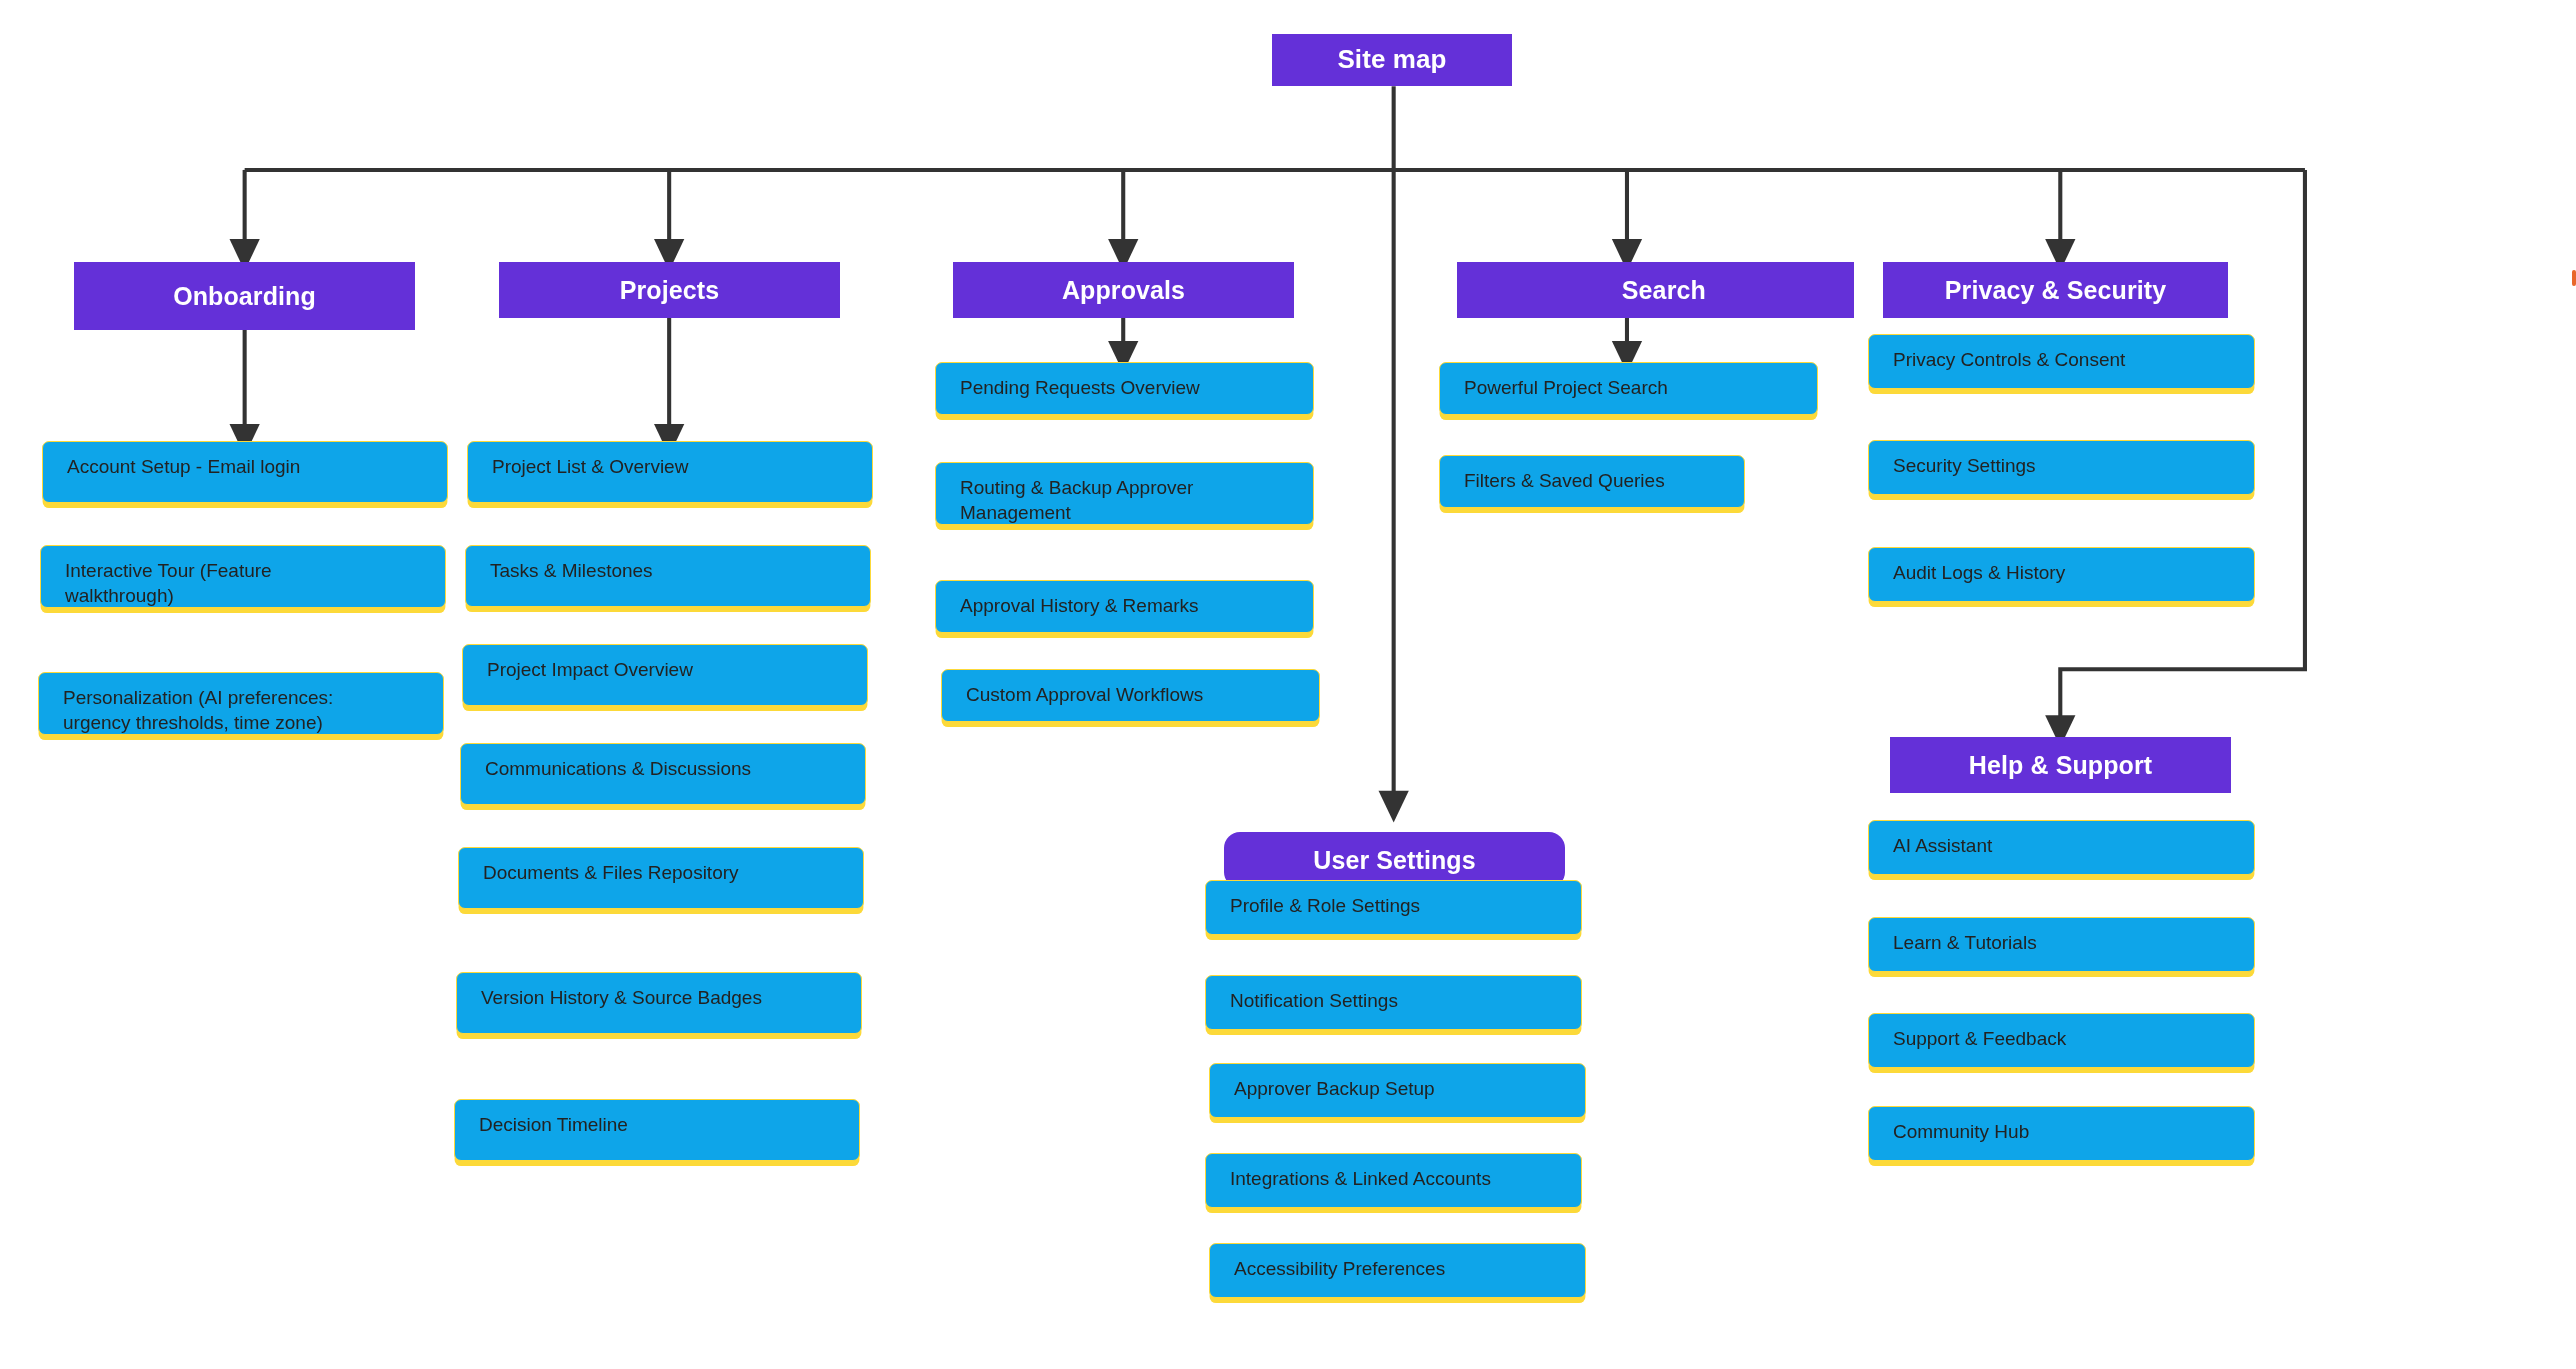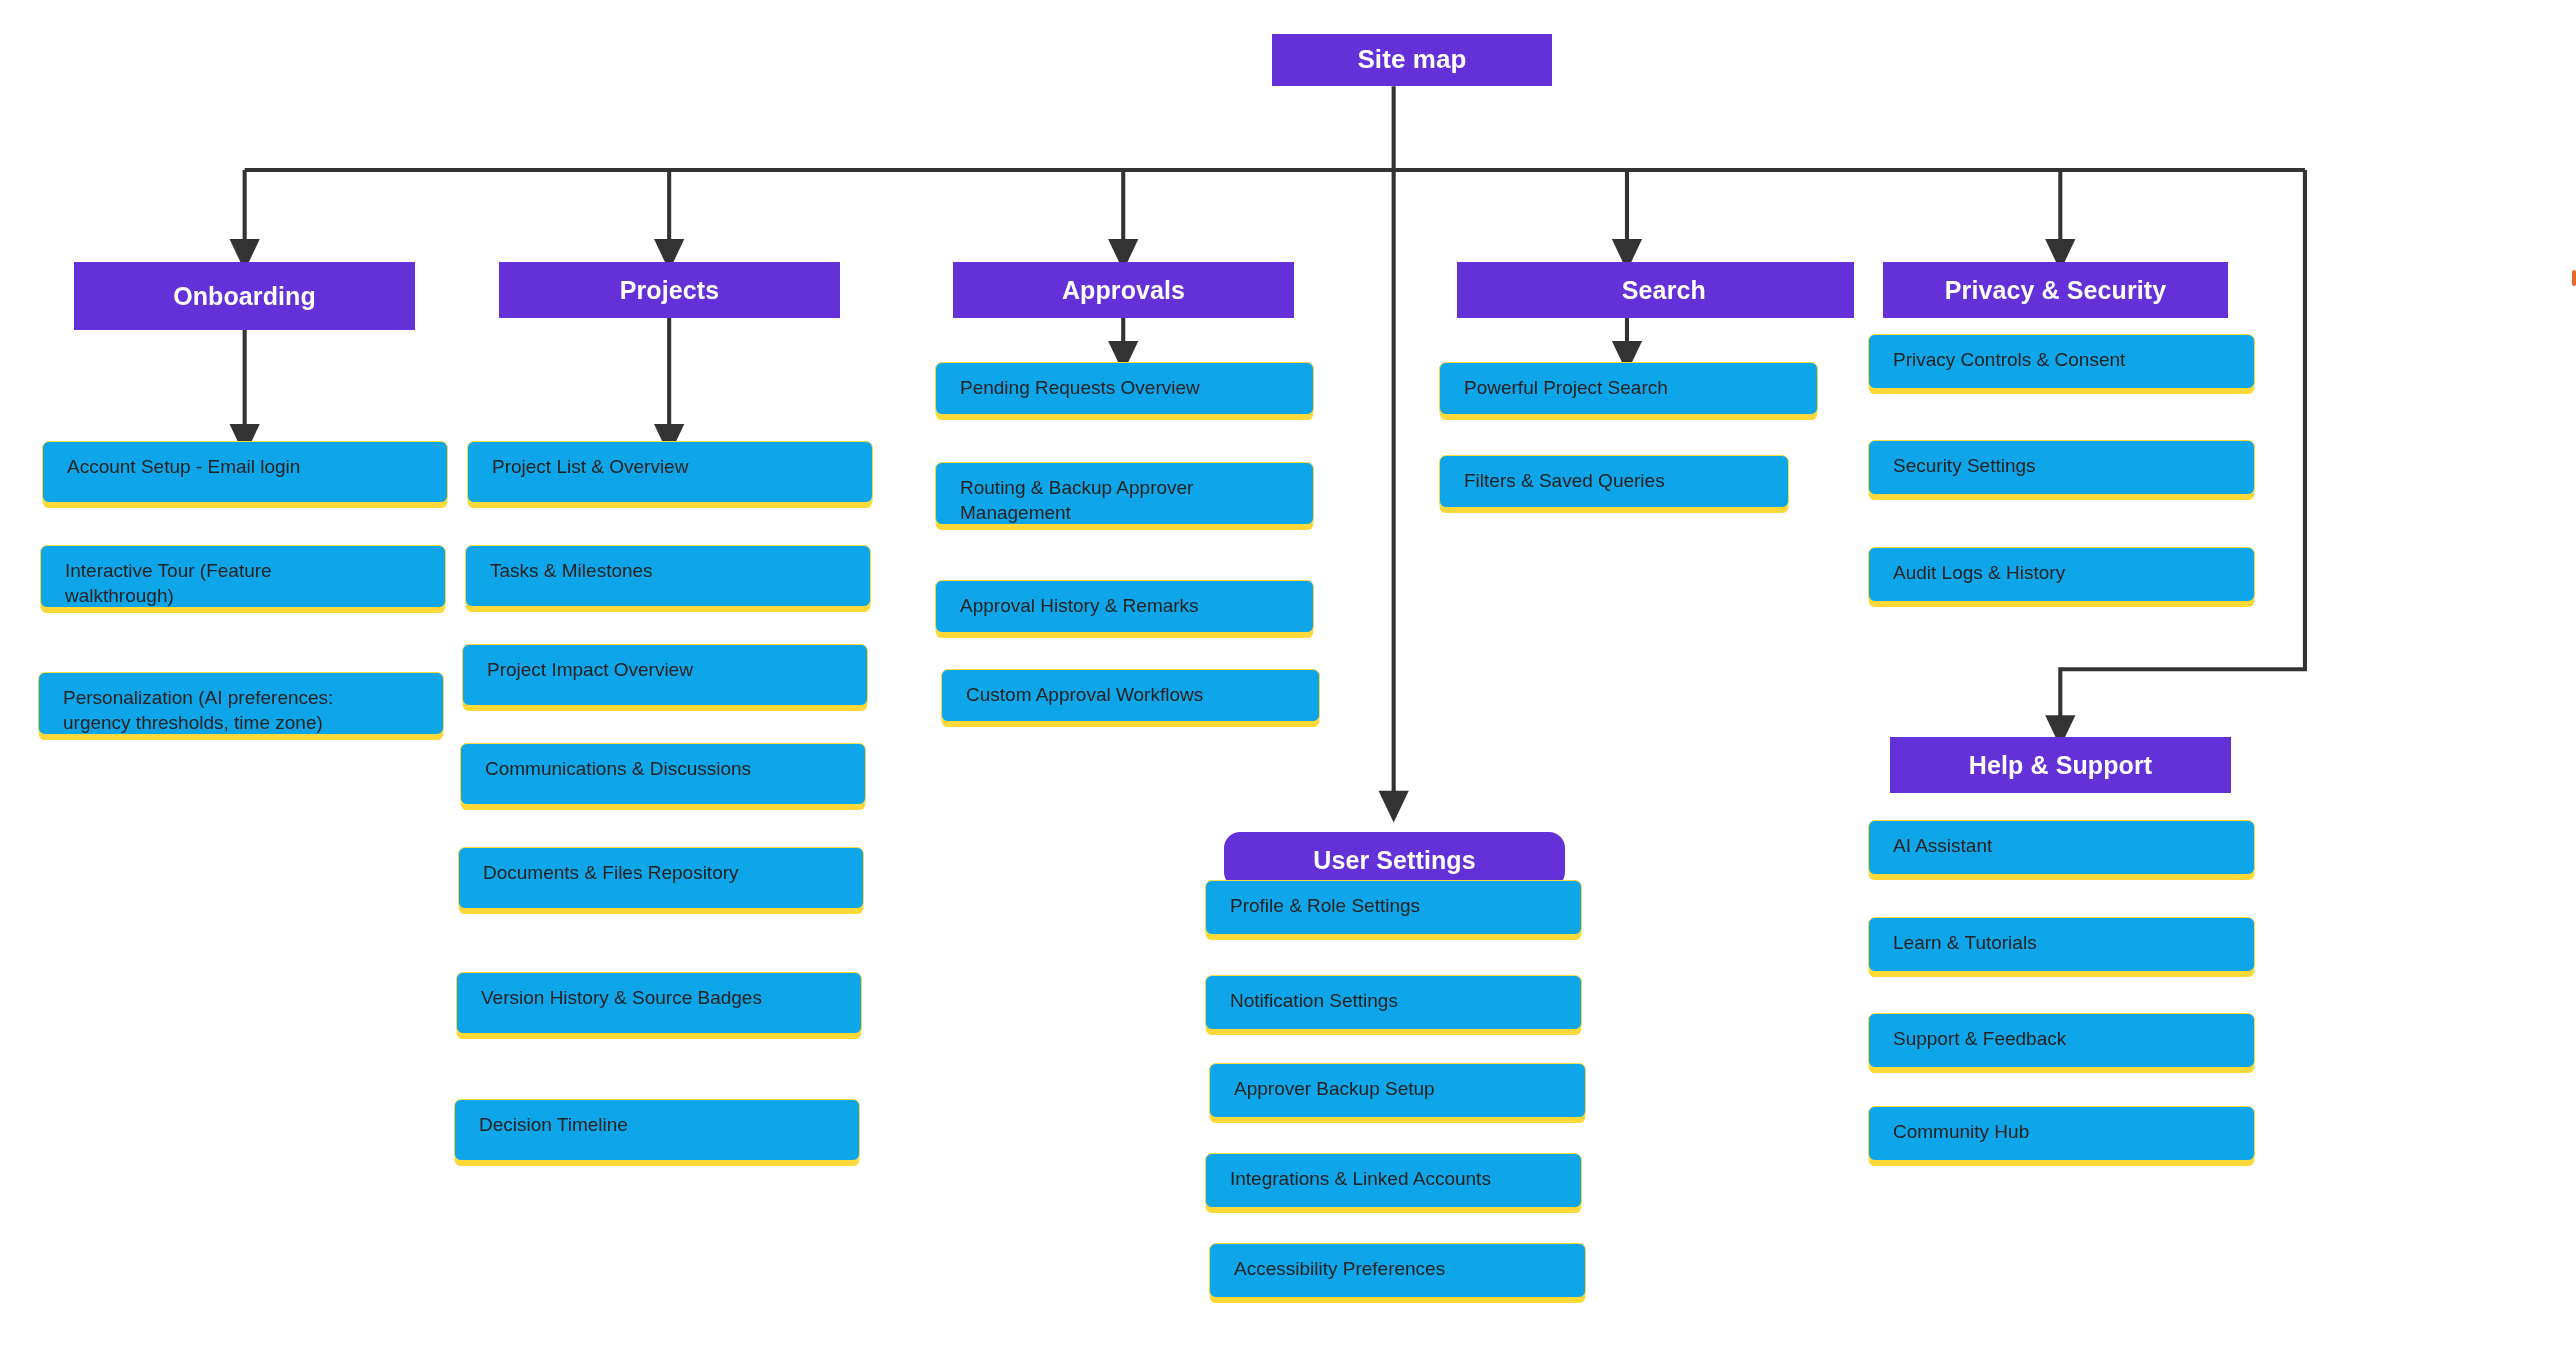--- a/index.html
+++ b/index.html
@@ -55,21 +55,21 @@
 
       <path d="M389,505 L389,700" marker-end="url(#arrow)"></path>
       <path d="M1064,505 L1064,700" marker-end="url(#arrow)"></path>
       <path d="M1786,505 L1786,568" marker-end="url(#arrow)"></path>
       <path d="M2587,505 L2587,568" marker-end="url(#arrow)"></path>
     </g>
   </svg>
 
   <div class="edge-sliver" style="left:2572px;top:270px;width:4.4px;height:16.4px;"></div>
 
-  <div class="hdr root" style="left:1272px;top:34px;width:280px;height:52px;">
+  <div class="hdr root" style="left:1272px;top:34px;width:240px;height:52px;">
     <span>Site map</span>
   </div>
 
   <div class="hdr" style="left:74px;top:262px;width:341px;height:68px;">
     <span>Onboarding</span>
   </div>
   <div class="leaf" style="left:42px;top:441px;width:406px;height:62px;">
     <span class="lbl">Account Setup - Email login</span>
   </div>
   <div class="leaf" style="left:40px;top:545px;width:406px;height:63px;">
@@ -122,21 +122,21 @@
   <div class="leaf" style="left:941px;top:669px;width:379px;height:53px;">
     <span class="lbl">Custom Approval Workflows</span>
   </div>
 
   <div class="hdr" style="left:1457px;top:262px;width:397px;height:56px;padding-left:23px;">
     <span>Search</span>
   </div>
   <div class="leaf" style="left:1439px;top:362px;width:379px;height:53px;">
     <span class="lbl">Powerful Project Search</span>
   </div>
-  <div class="leaf" style="left:1439px;top:455px;width:350px;height:53px;">
+  <div class="leaf" style="left:1439px;top:455px;width:306px;height:53px;">
     <span class="lbl">Filters &amp; Saved Queries</span>
   </div>
 
   <div class="hdr" style="left:1883px;top:262px;width:345px;height:56px;">
     <span>Privacy &amp; Security</span>
   </div>
   <div class="leaf" style="left:1868px;top:334px;width:387px;height:55px;">
     <span class="lbl">Privacy Controls &amp; Consent</span>
   </div>
   <div class="leaf" style="left:1868px;top:440px;width:387px;height:55px;">

